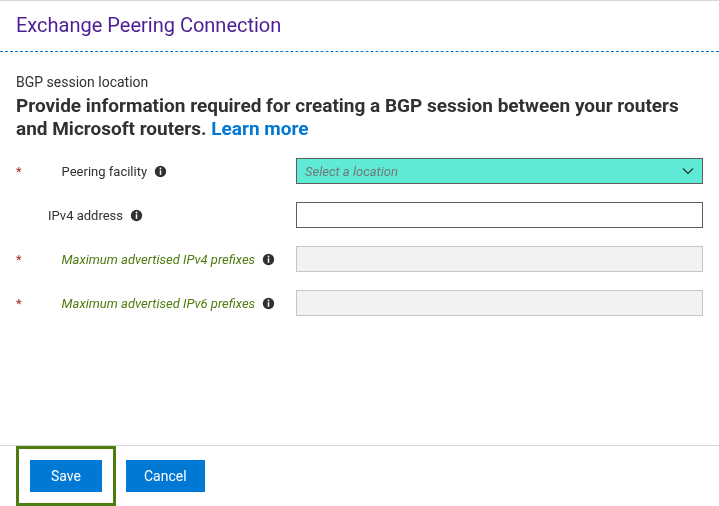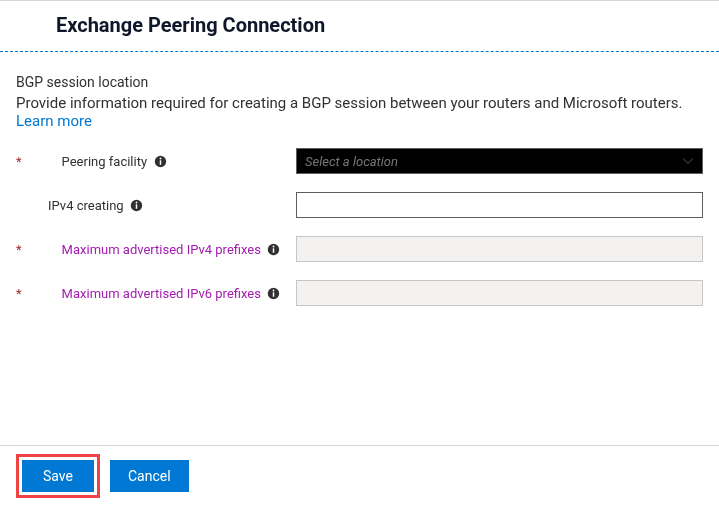--- a/index.html
+++ b/index.html
@@ -11,41 +11,40 @@
       height: 506px;
       background: #fff;
       position: relative;
       border-top: 1px solid #d6d6d6;
     }
     .header {
       padding: 12px 16px 14px 16px;
     }
     .header-title {
       font-size: 20px;
-      font-weight: 700;
-      color: #0f172a;
-      margin-left: 40px;
+      font-weight: 400;
+      color: #4c1d95;
     }
     .dashed-sep {
       border: none;
       border-top: 1px dashed #0078d4;
       margin: 0;
     }
     .content {
       padding: 22px 16px 0 16px;
     }
     .section-title {
       font-size: 14px;
       font-weight: 400;
       color: #323130;
       margin-bottom: 4px;
     }
     .section-desc {
-      font-size: 15px;
-      font-weight: 400;
+      font-size: 19px;
+      font-weight: 700;
       color: #323130;
       margin-bottom: 18px;
     }
     .learn-more {
       color: #0078d4;
       text-decoration: none;
       cursor: pointer;
     }
     .field-row {
       display: flex;
@@ -62,37 +61,37 @@
     .required-star {
       color: #a4262c;
       margin-right: 2px;
     }
     .field-label {
       font-size: 13px;
       color: #323130;
       white-space: nowrap;
       margin-left: 32px;
     }
-    .field-label.dim { color: #a21caf; }
+    .field-label.dim { color: #4d7c0f; font-style: italic; }
     .info-wrap {
       display: inline-flex;
       align-items: center;
       justify-content: center;
       width: 14px;
       height: 14px;
     }
     .info-wrap svg { display: block; }
     .field-control-cell {
       flex: 1;
     }
     .select-ctrl {
       width: 100%;
       height: 26px;
       border: 1px solid #605e5c;
-      background: #000000;
+      background: #5eead4;
       display: flex;
       align-items: center;
       justify-content: space-between;
       padding: 0 8px;
       cursor: pointer;
     }
     .select-placeholder {
       color: #767676;
       font-style: italic;
       font-size: 13px;
@@ -140,22 +139,22 @@
       font-family: inherit;
       font-size: 14px;
       font-weight: 400;
       cursor: pointer;
       display: inline-flex;
       align-items: center;
       justify-content: center;
       padding: 0 18px;
     }
     .save-highlight {
-      border: 3px solid #ef4444;
-      padding: 3px;
+      border: 3px solid #4d7c0f;
+      padding: 11px;
       display: inline-flex;
     }
   </style>
 </head>
 <body>
 
 <div class="header">
   <h1 class="header-title">Exchange Peering Connection</h1>
 </div>
 
@@ -188,21 +187,21 @@
           <svg width="12" height="12" viewBox="0 0 12 12">
               <path d="M1 3.5 L6 8.5 L11 3.5" stroke="#323130" stroke-width="1.2" fill="none"></path>
             </svg>
         </span>
       </div>
     </div>
   </div>
 
   <div class="field-row">
     <div class="field-label-cell">
-      <span class="field-label">IPv4 creating</span>
+      <span class="field-label">IPv4 address</span>
       <span class="info-wrap">
         <svg width="13" height="13" viewBox="0 0 16 16">
             <circle cx="8" cy="8" r="7" fill="#323130"></circle>
             <rect x="7.1" y="6.5" width="1.8" height="5.5" fill="#fff"></rect>
             <circle cx="8" cy="4.3" r="1.1" fill="#fff"></circle>
           </svg>
       </span>
     </div>
     <div class="field-control-cell">
       <input type="text" class="text-input" value="" style="">

